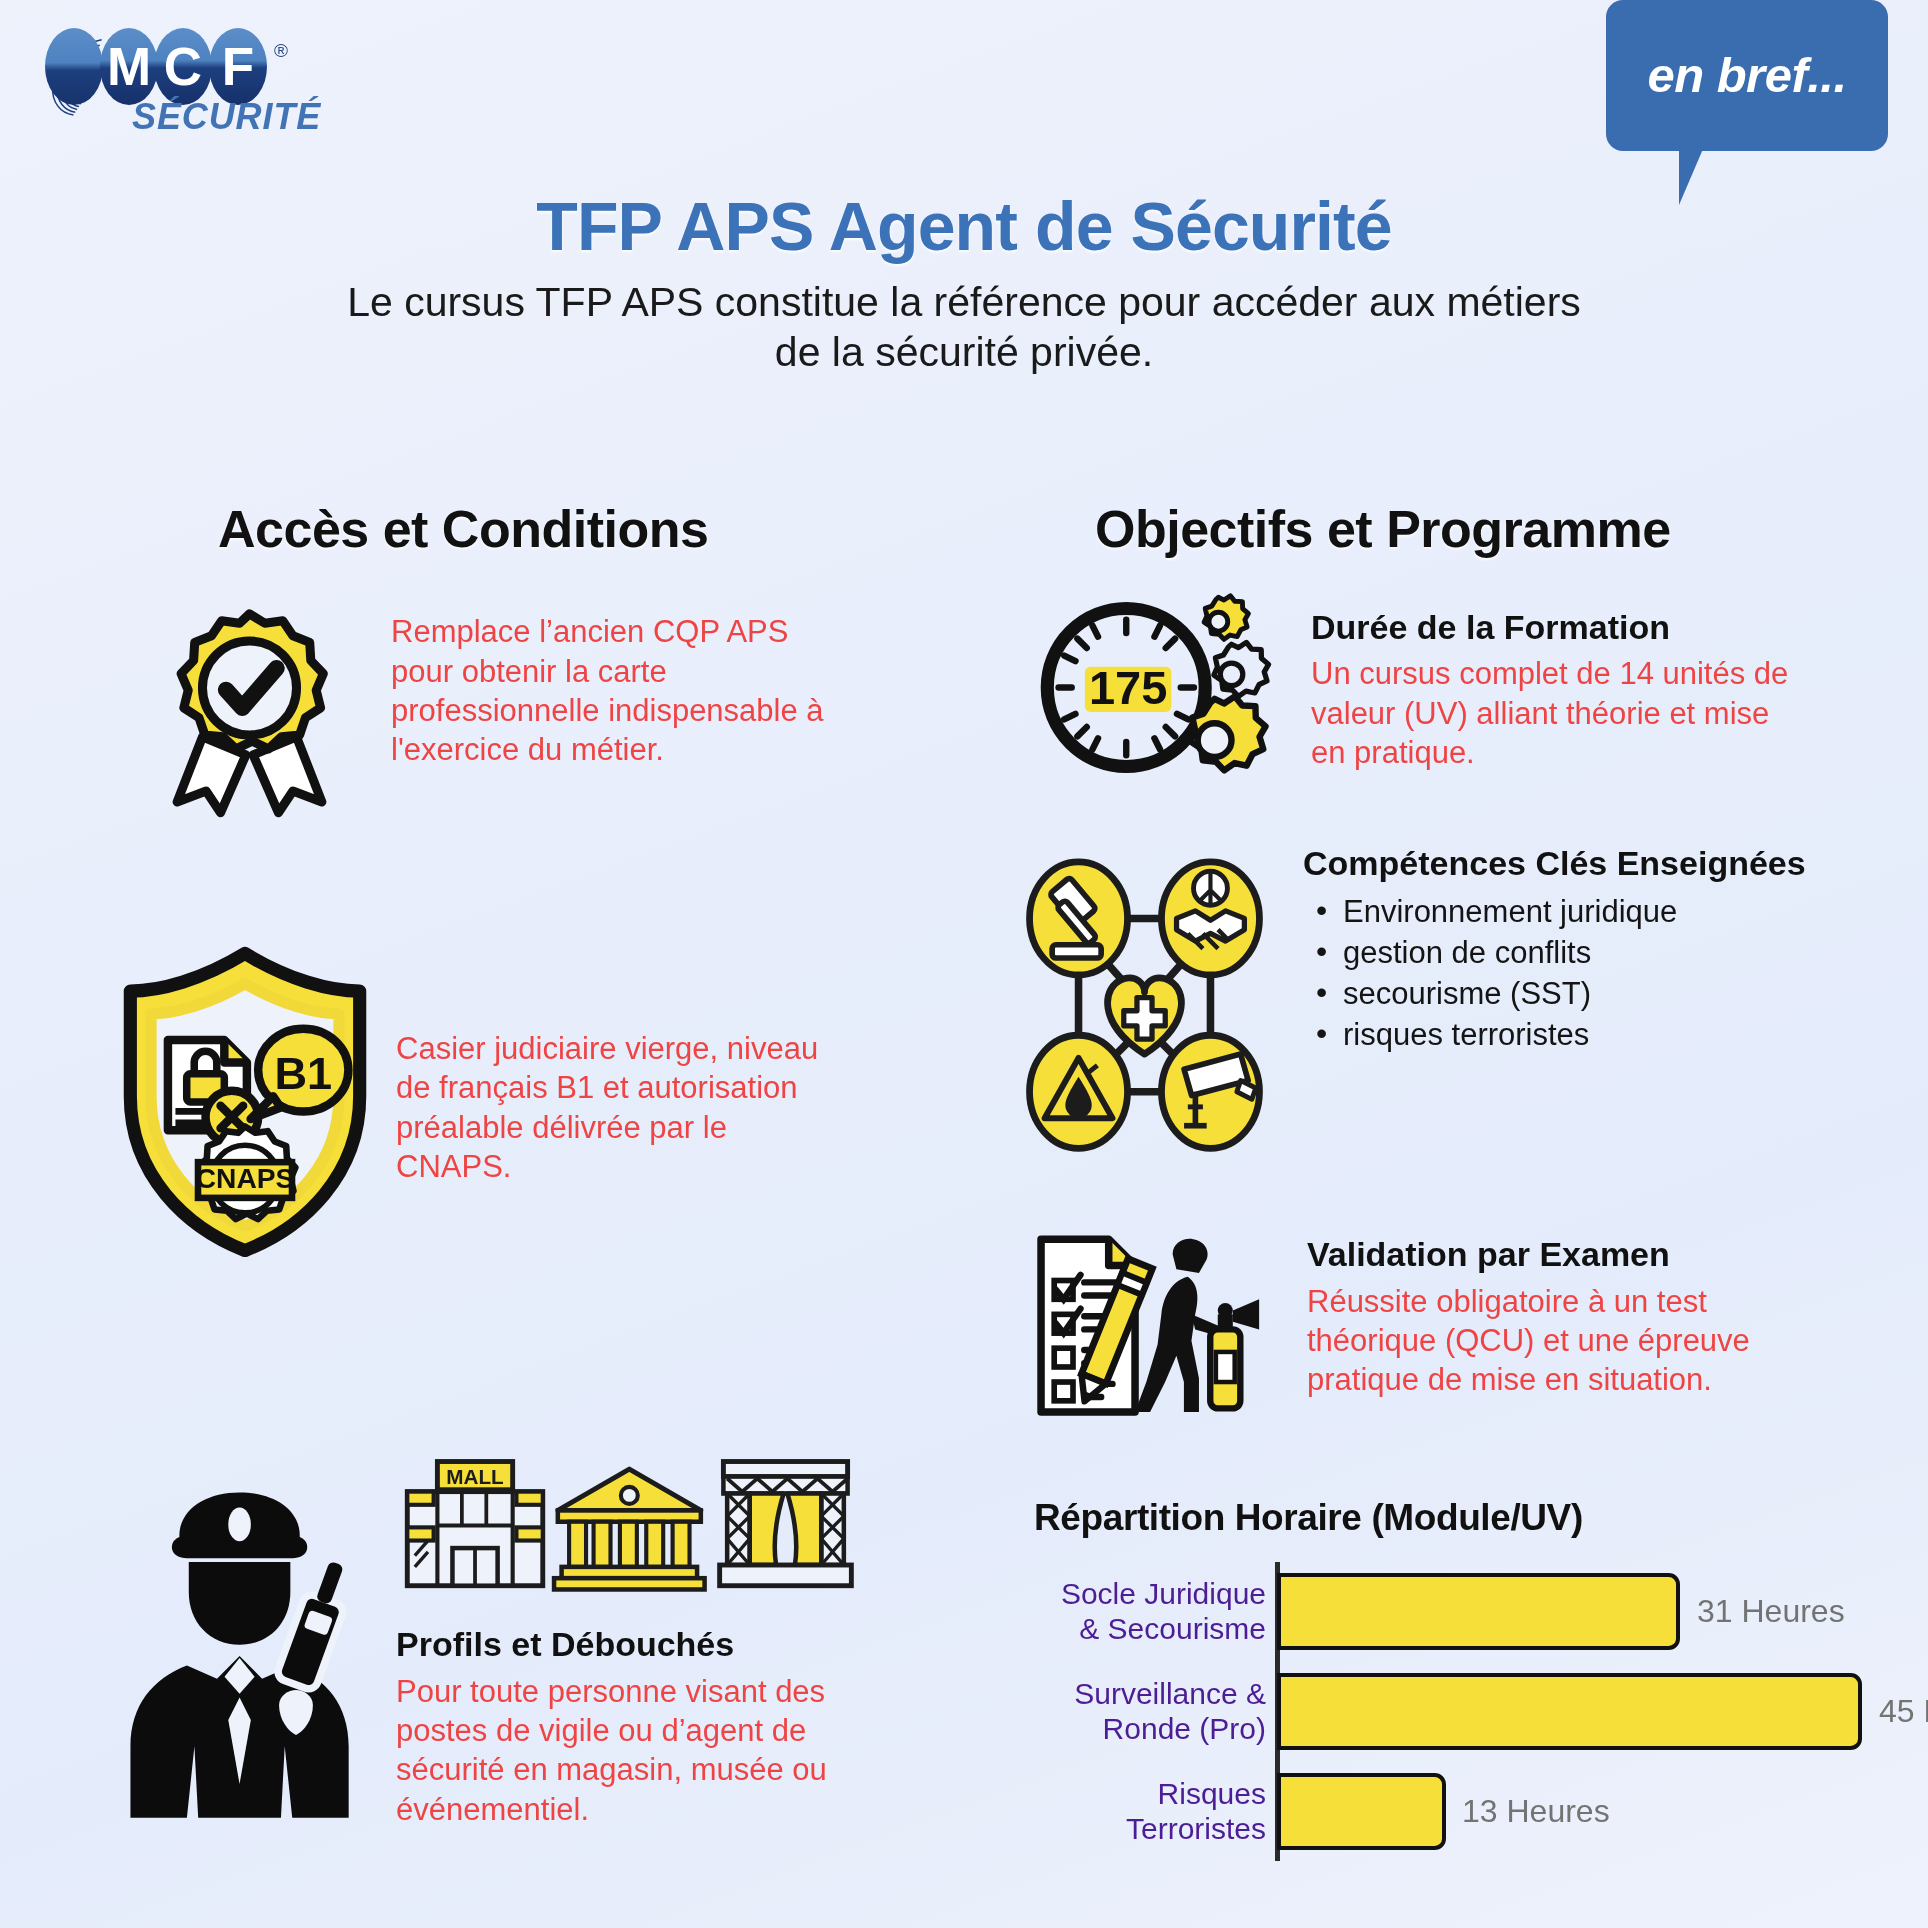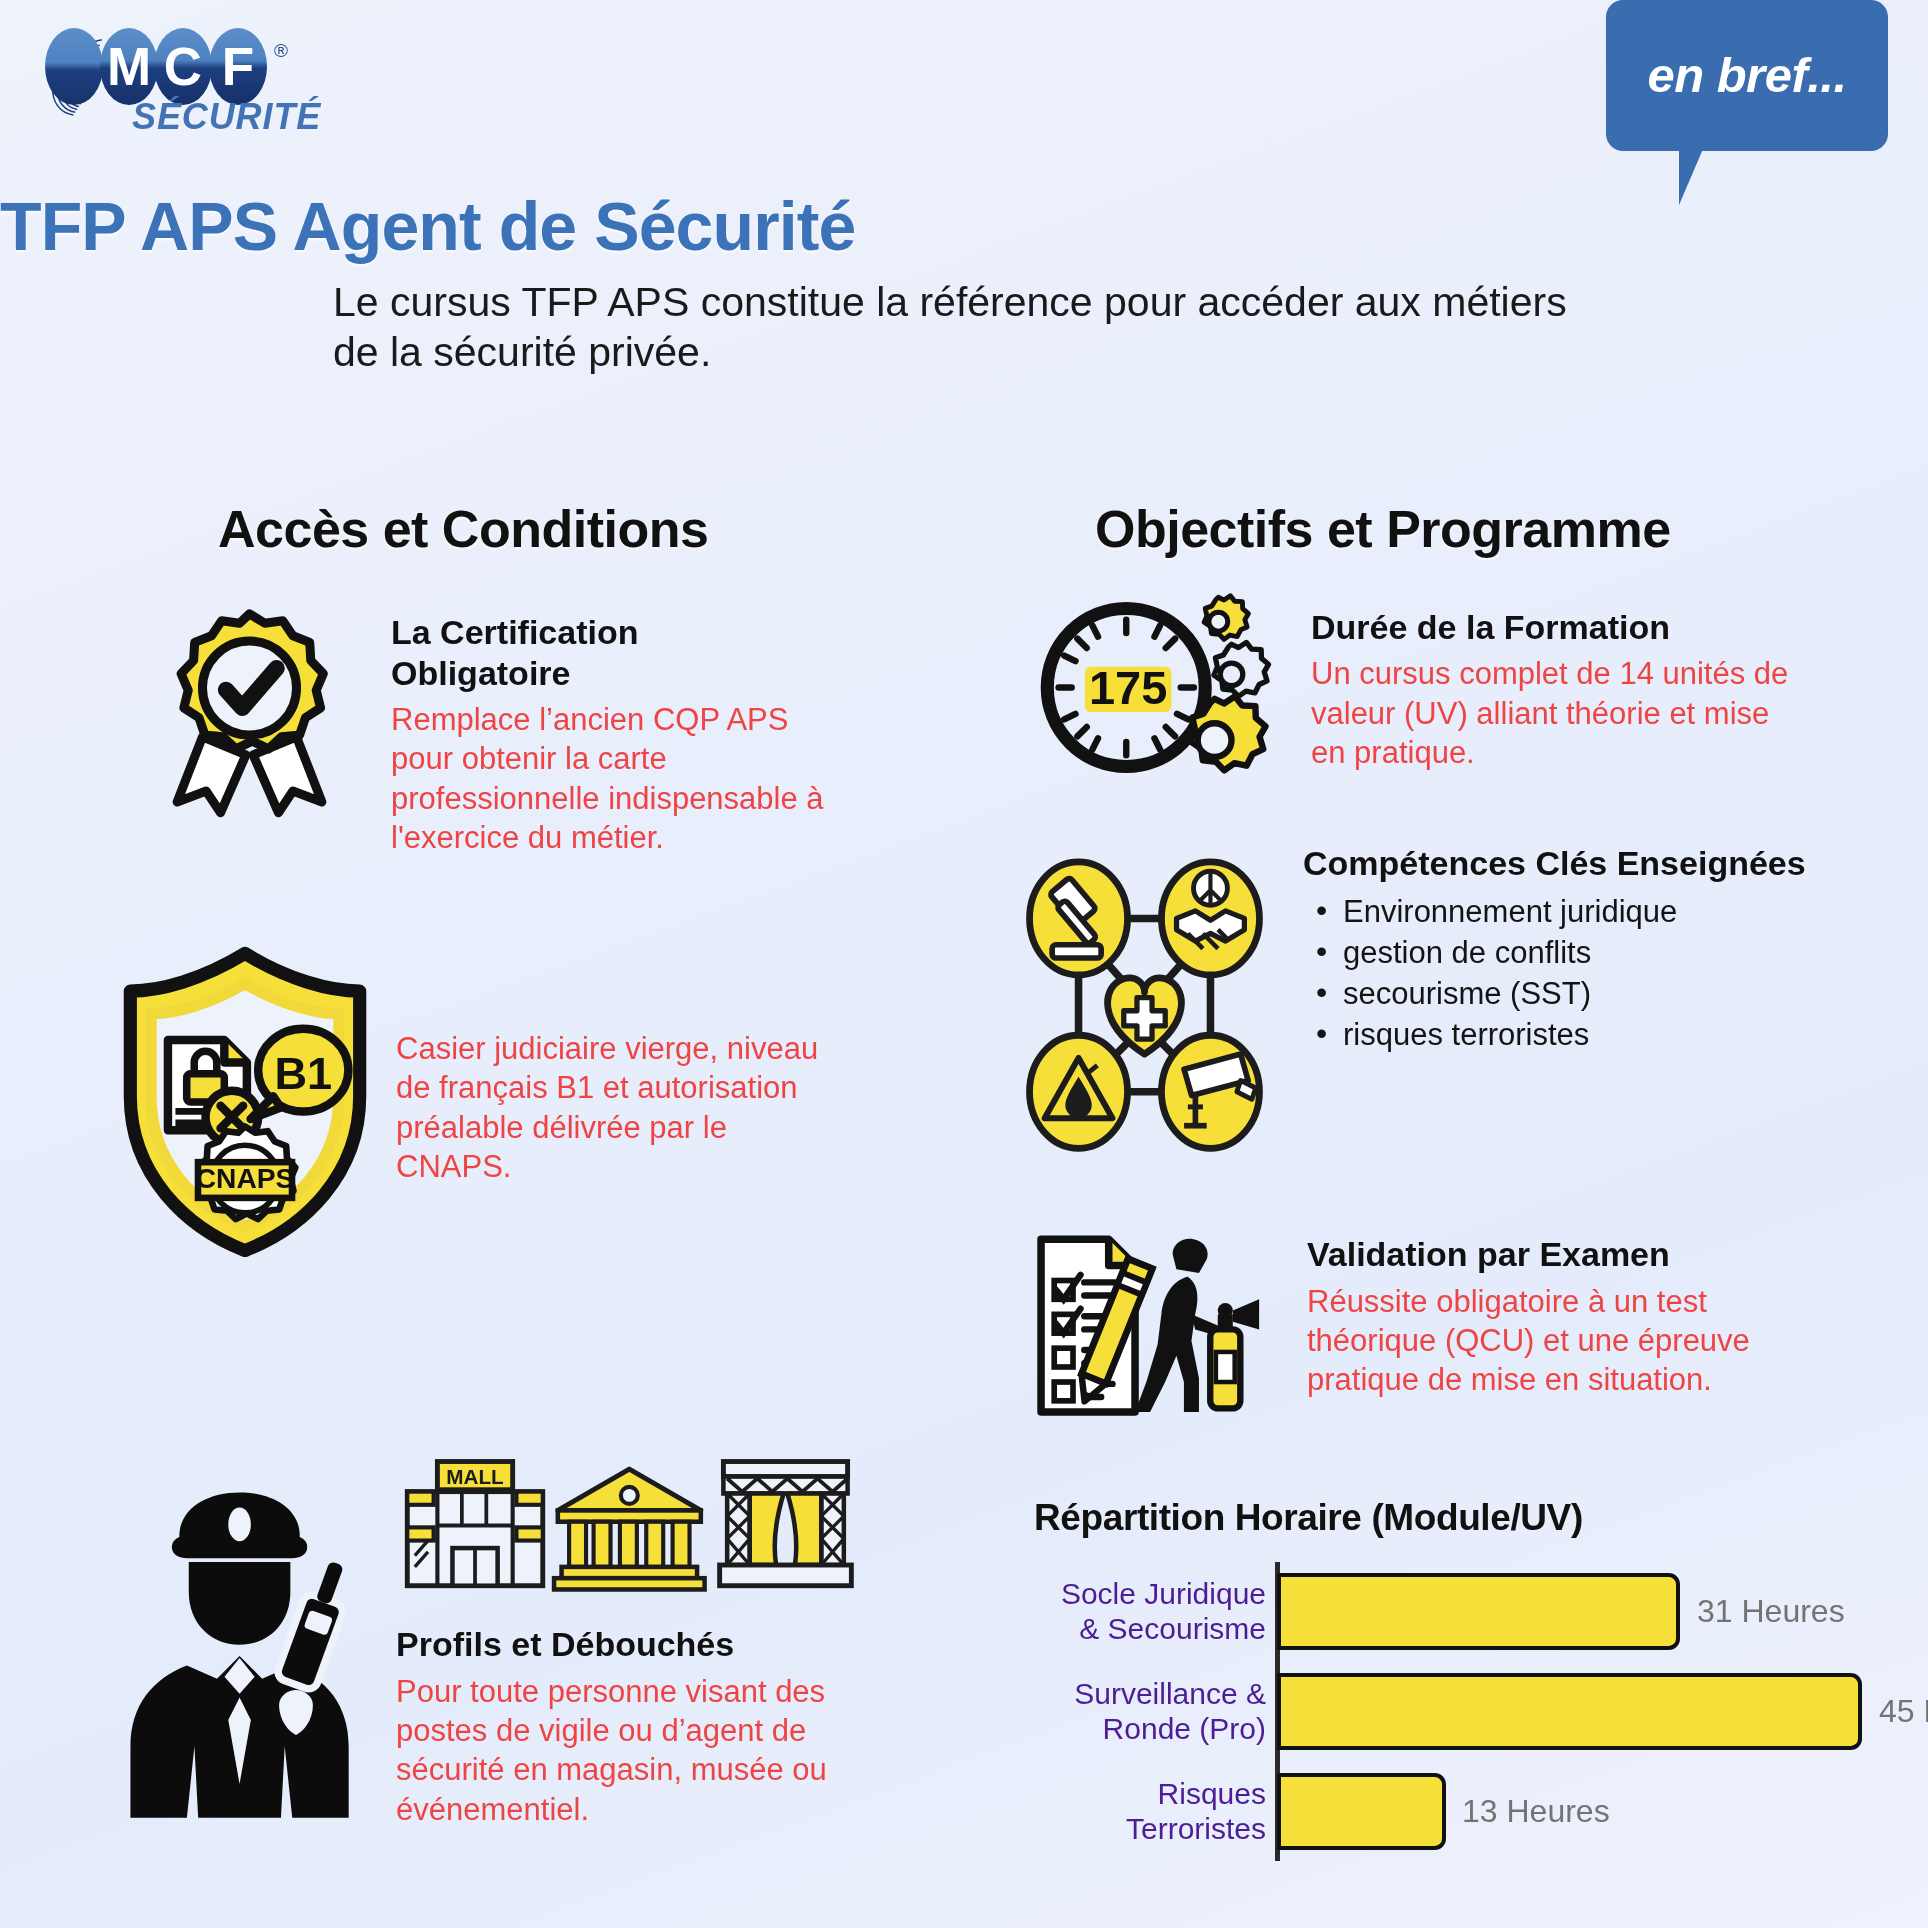--- a/index.html
+++ b/index.html
@@ -52,21 +52,21 @@
   }
   #enbref-tail {
     position: absolute; left: 73px; top: 149px;
     width: 0; height: 0;
     border-left: 24.5px solid #3a6cb0;
     border-right: 28px solid transparent;
     border-bottom: 56px solid transparent;
   }
 
   
-  #header { position: absolute; left: 0; top: 188px; width: 1928px; }
+  #header { position: absolute; left: 0; top: 188px; width: 1928px; text-align: center; }
   #page-title {
     font-size: 68px; font-weight: 700; color: #3b72b8;
     letter-spacing: -0.9px; line-height: 1.12;
     text-shadow: 0 1.9px 2.8px rgba(255,255,255,0.9);
   }
   #page-subtitle {
     font-size: 41px; color: #1a1a1a; line-height: 1.22;
     margin-top: 13px; font-weight: 400;
     max-width: 1262px; margin-left: auto; margin-right: auto;
   }
@@ -202,21 +202,20 @@
   <div class="item-icon">
     <svg width="217" height="217" viewBox="0 0 120 120">
       <path d="M34 74 L20 110 L36 104 L44 116 L58 84 Z" fill="#fff" stroke="#111" stroke-width="5" stroke-linejoin="round"></path>
       <path d="M86 74 L100 110 L84 104 L76 116 L62 84 Z" fill="#fff" stroke="#111" stroke-width="5" stroke-linejoin="round"></path>
       <path d="M60 6 l8.5 5.2 9.9-1.4 5.6 8.3 9.3 3.7 0.6 10 6.9 7.3-3.9 9.2 2.4 9.7-8.4 5.5-3.2 9.5-9.9 0.9-7.3 6.8-9-4.3-9 4.3-7.3-6.8-9.9-0.9-3.2-9.5-8.4-5.5 2.4-9.7-3.9-9.2 6.9-7.3 0.6-10 9.3-3.7 5.6-8.3 9.9 1.4z" fill="#f7df3a" stroke="#111" stroke-width="5" stroke-linejoin="round"></path>
       <circle cx="60" cy="47" r="26" fill="#eef2fb" stroke="#111" stroke-width="5"></circle>
       <path d="M47 48 L56 58 L75 36" fill="none" stroke="#111" stroke-width="9" stroke-linecap="round" stroke-linejoin="round"></path>
     </svg>
   </div>
   <div class="item-text">
-    <div class="item-title">La Certification Obligatoire</div>
     <div class="item-body">Remplace l’ancien CQP APS pour obtenir la carte professionnelle indispensable à l'exercice du métier.</div>
   </div>
 </div>
 
 <div class="item" id="item-admiss">
   <div class="item-icon">
     <svg width="282" height="320" viewBox="0 0 150 170">
       <path d="M75 6 C52 20 30 26 14 26 L14 82 C14 124 44 152 75 164 C106 152 136 124 136 82 L136 26 C120 26 98 20 75 6 Z" fill="#f7df3a" stroke="#111" stroke-width="7" stroke-linejoin="round"></path>
       <path d="M75 22 C56 33 38 38 25 38 L25 82 C25 117 49 141 75 151 C101 141 125 117 125 82 L125 38 C112 38 94 33 75 22 Z" fill="#eef2fb" stroke="#f2d93a" stroke-width="6" stroke-linejoin="round"></path>
 

